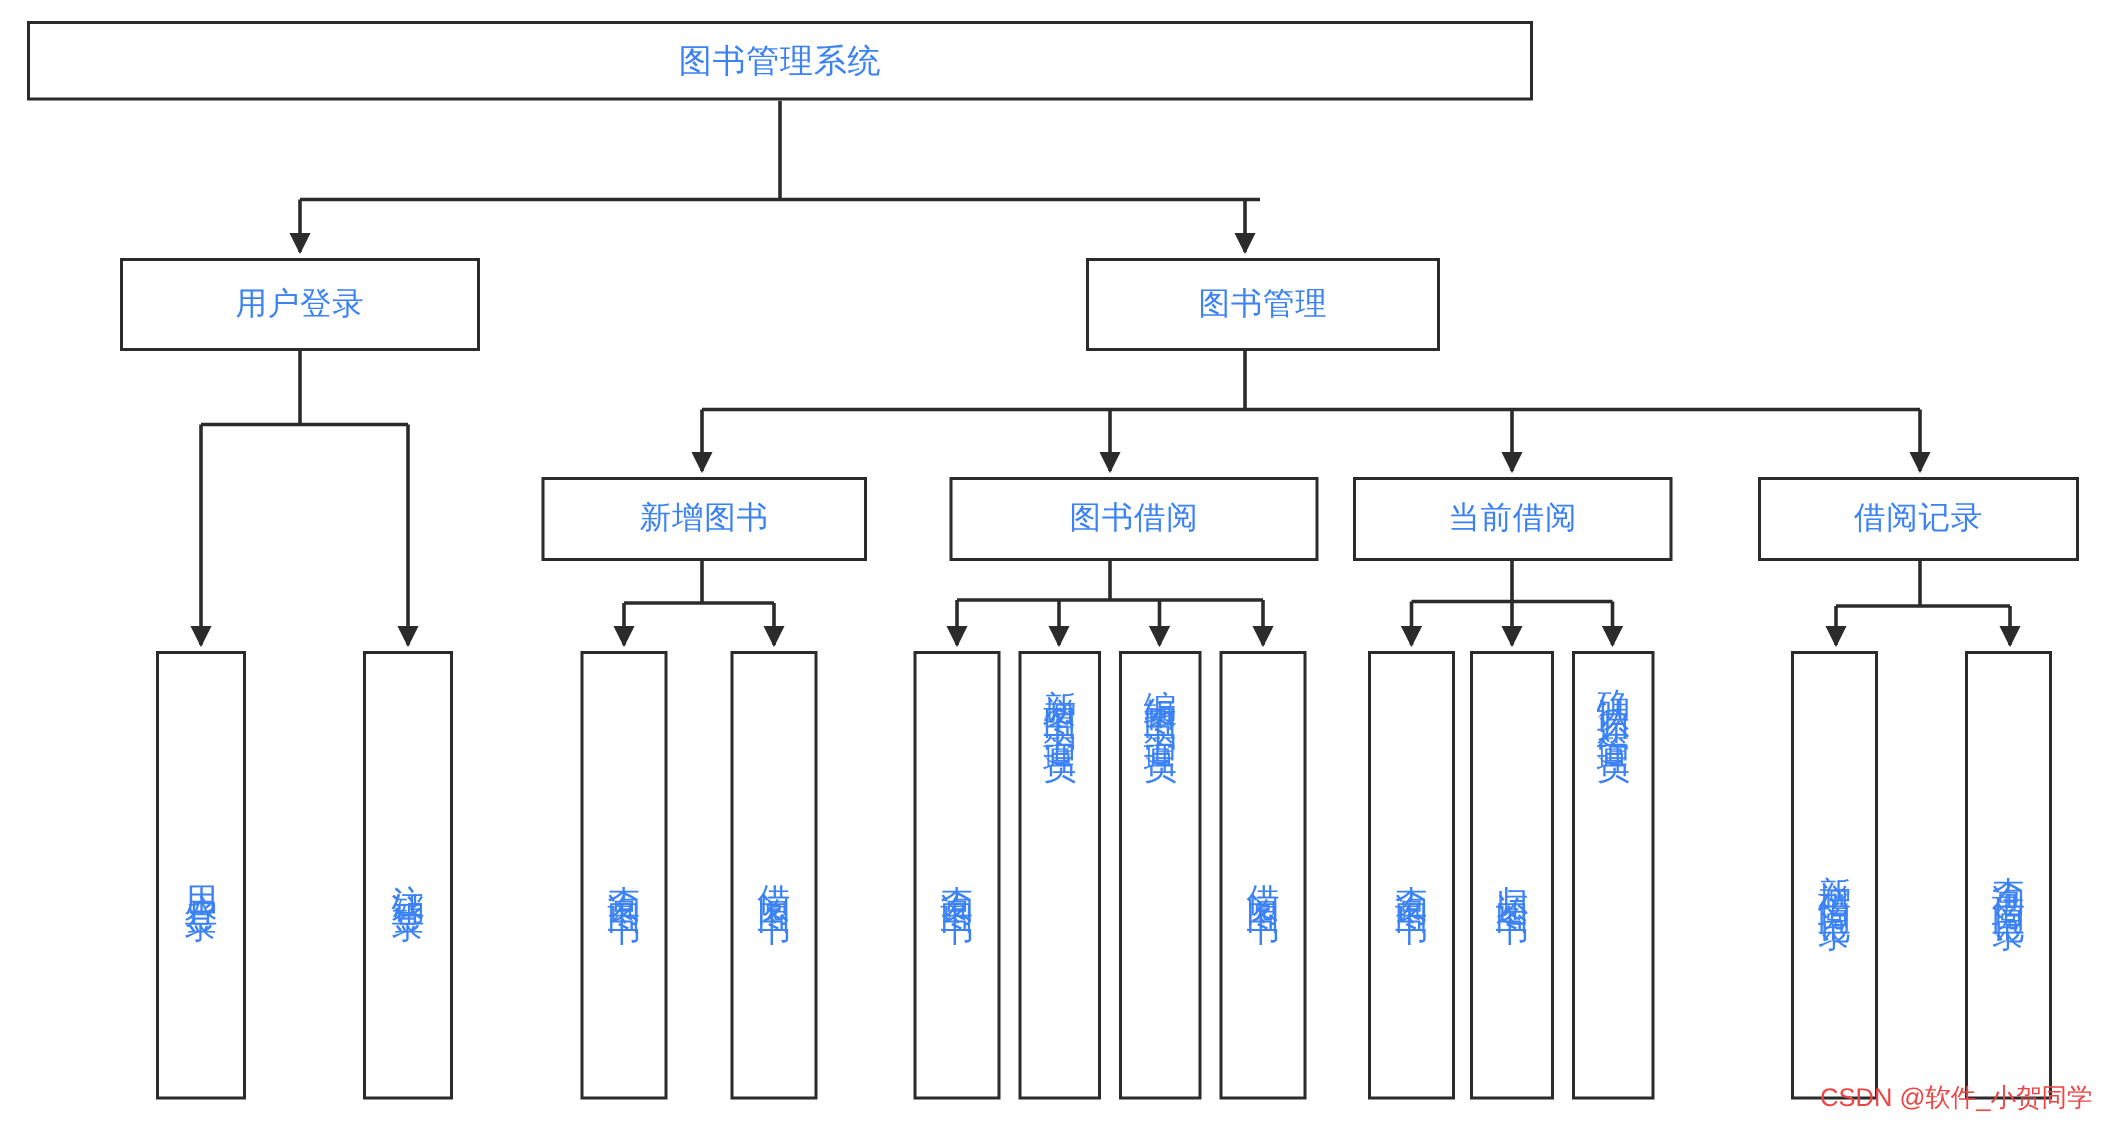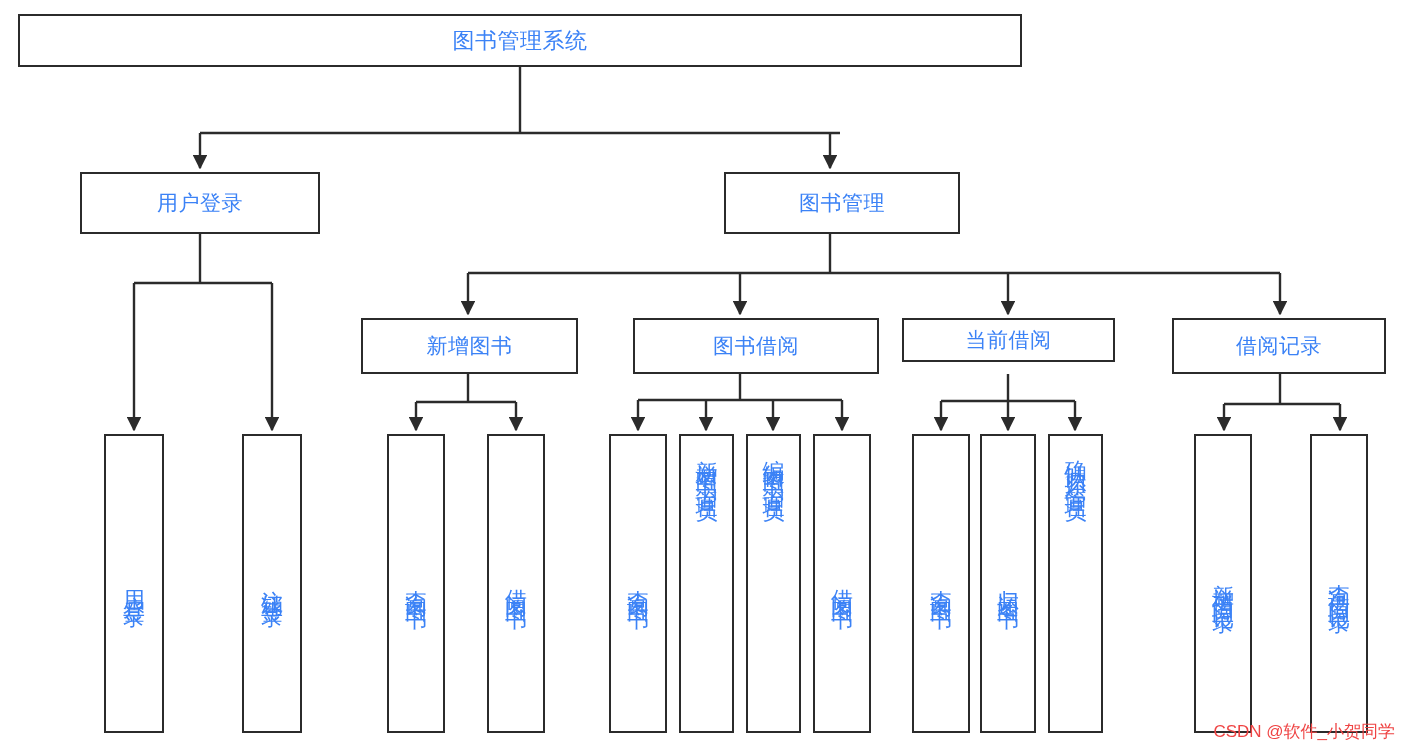--- a/index.html
+++ b/index.html
@@ -142,21 +142,21 @@
   <div class="node h" style="left:712px; top:172px; width:236px; height:62px;margin-left:12px;">
     <span class="lbl">图书管理</span>
   </div>
 
   <div class="node h" style="left:361px; top:318px; width:217px; height:56px;">
     <span class="lbl">新增图书</span>
   </div>
   <div class="node h" style="left:633px; top:318px; width:246px; height:56px;">
     <span class="lbl">图书借阅</span>
   </div>
-  <div class="node h" style="left:902px; top:318px; width:213px; height:44px;">
+  <div class="node h" style="left:902px; top:318px; width:213px; height:56px;">
     <span class="lbl">当前借阅</span>
   </div>
   <div class="node h" style="left:1172px; top:318px; width:214px; height:56px;">
     <span class="lbl">借阅记录</span>
   </div>
 
   <div class="node v centered" style="left:104px; top:434px; width:60px; height:299px;">
     <span class="lbl">用户登录</span>
   </div>
   <div class="node v centered" style="left:242px; top:434px; width:60px; height:299px;">

